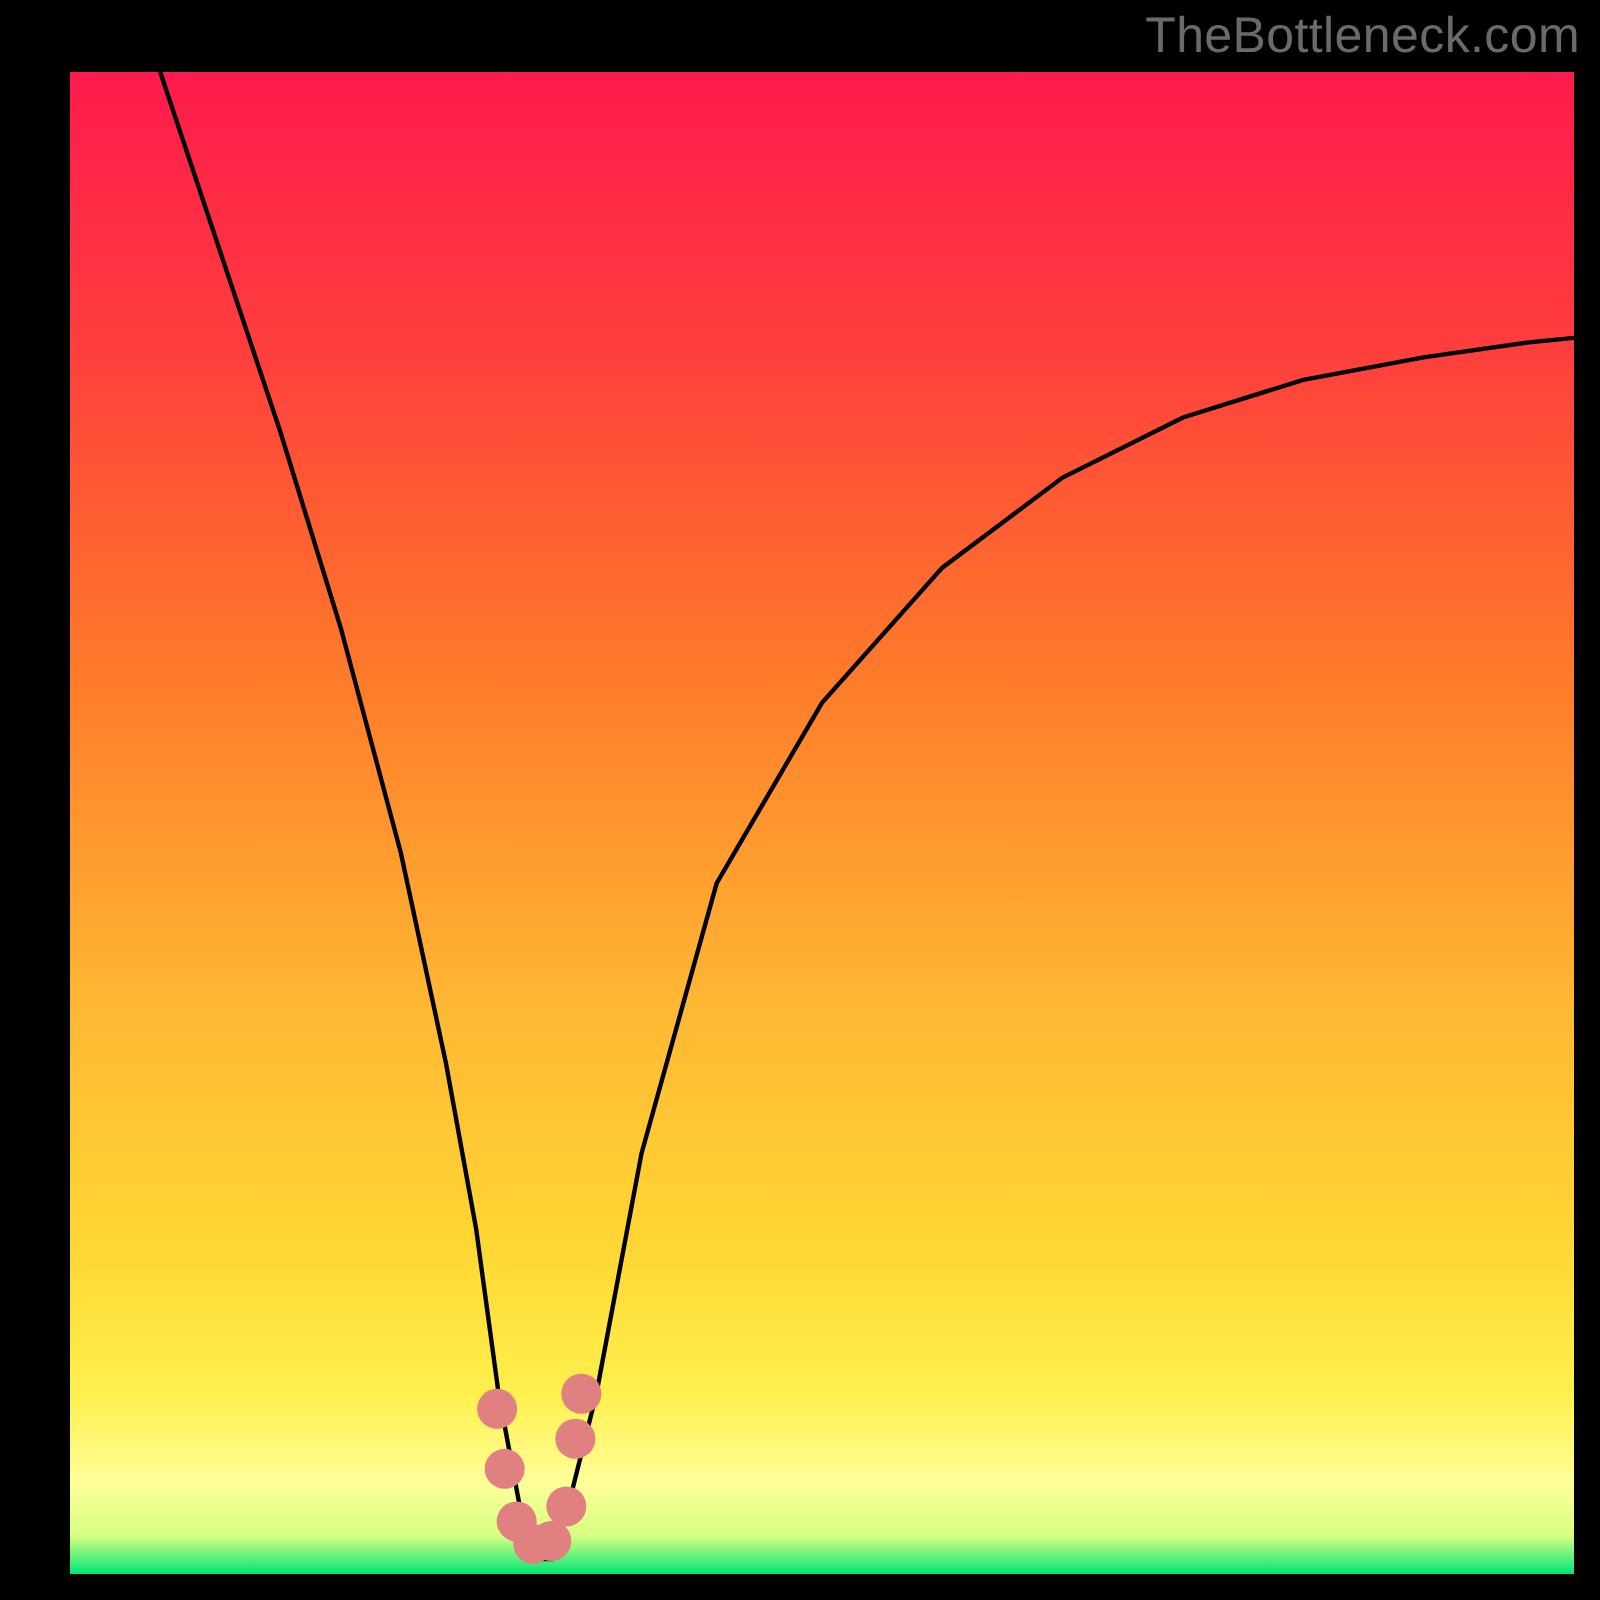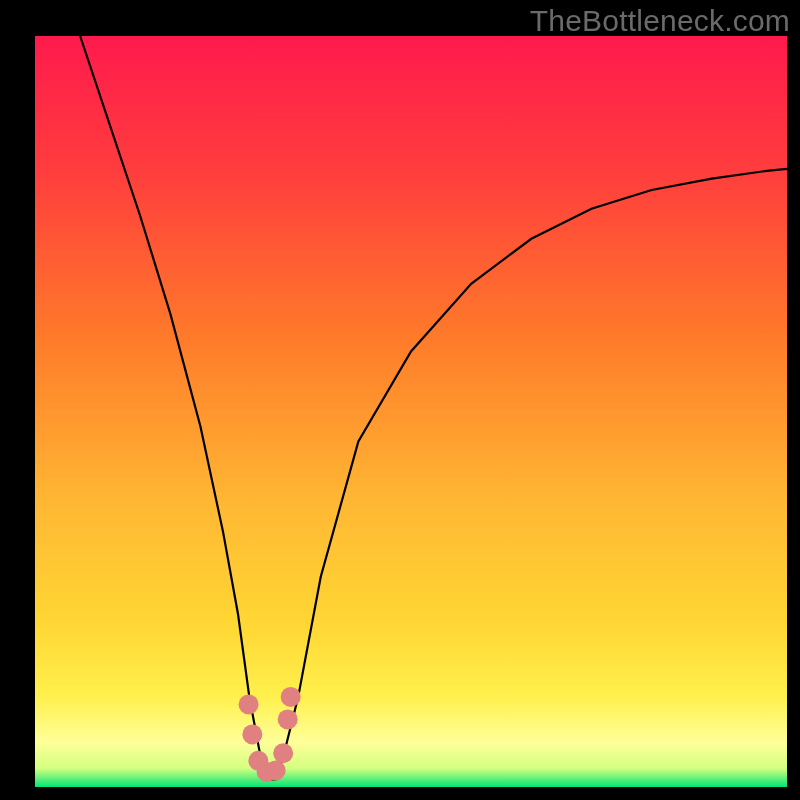--- a/index.html
+++ b/index.html
@@ -14,21 +14,21 @@
     position: relative;
     width: 800px;
     height: 800px;
     background: #000;
   }
   .watermark {
     position: absolute;
     top: 4px;
     right: 10px;
     font-family: Arial, Helvetica, sans-serif;
-    font-size: 30px;
+    font-size: 25px;
     color: #6a6a6a;
     letter-spacing: 0.2px;
     z-index: 10;
   }
   svg {
     display: block;
   }
 </style>
 </head>
 <body>

